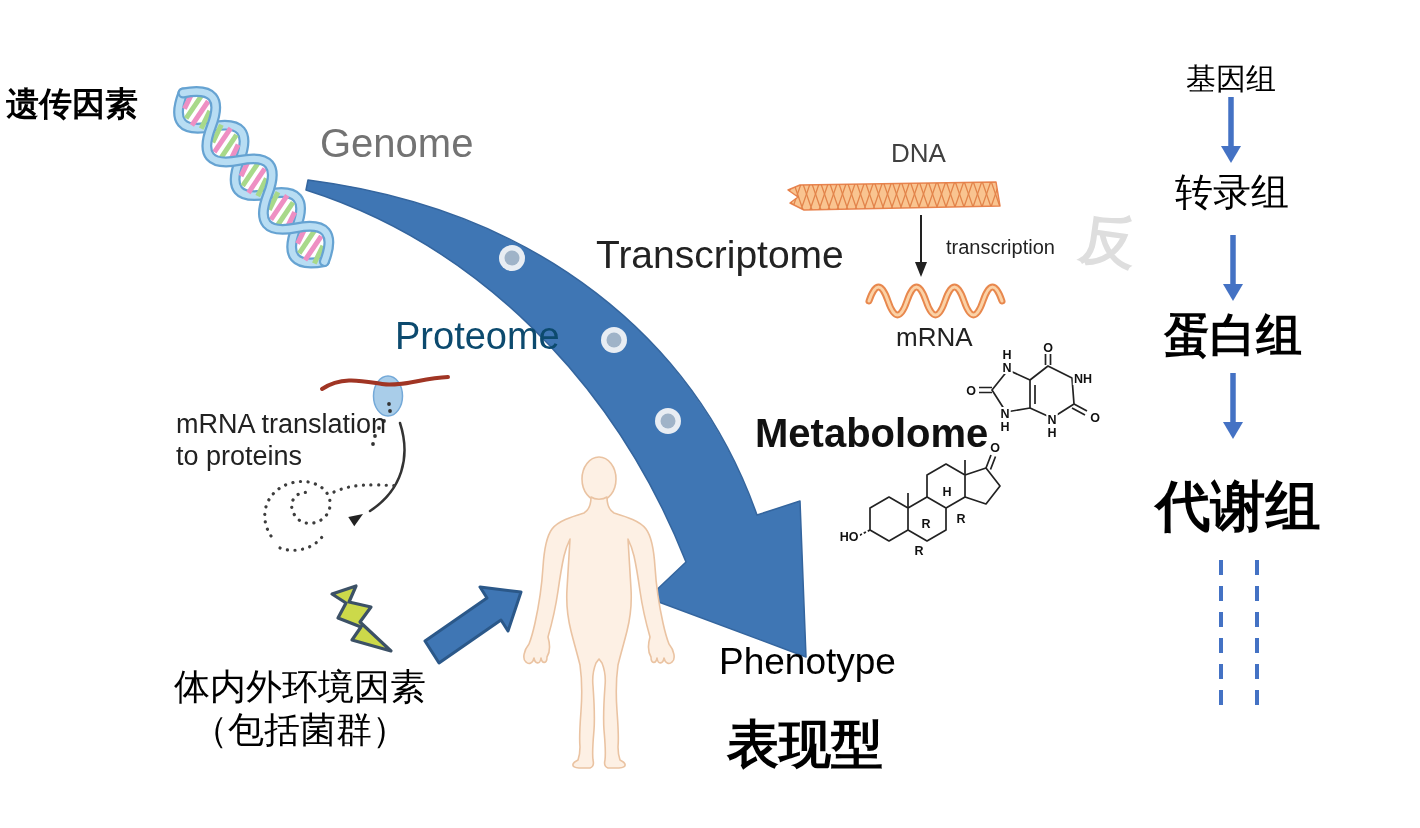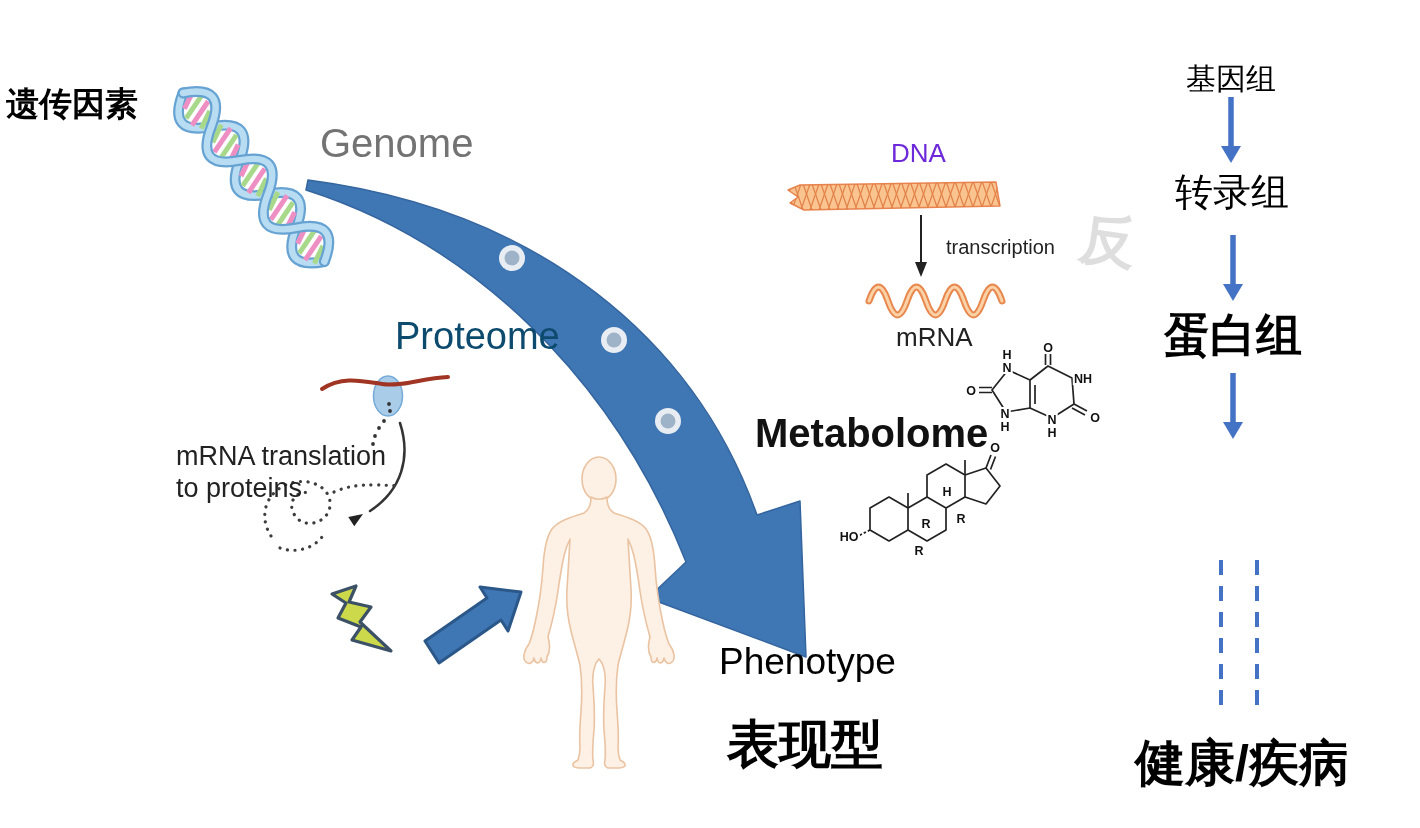--- a/index.html
+++ b/index.html
@@ -15,22 +15,22 @@
   html,body{margin:0;padding:0;background:#fff;}
   .canvas{position:relative;width:1420px;height:828px;background:#fff;overflow:hidden;
           font-family:"Liberation Sans","DejaVu Sans",sans-serif;color:var(--text);}
   .art{position:absolute;left:0;top:0;}
   .lbl{position:absolute;white-space:nowrap;color:var(--text);}
   .cn{color:#000;}
   .t-genetic{left:6px;top:82px;font-size:33px;font-weight:600;text-align:center;}
   .t-genome{left:309px;top:121px;font-size:40px;color:#737373;margin-left:11px;}
   .t-transcriptome{left:596px;top:233px;font-size:39px;color:#222;}
   .t-proteome{left:395px;top:315px;font-size:38px;color:#0c4a6e;}
-  .t-mrnatrans{left:176px;top:408px;font-size:27px;line-height:1.2;color:#222;white-space:pre-line;margin-top:32px;}
-  .t-dna{left:891px;top:138px;font-size:26px;color:#6d28d9;}
+  .t-mrnatrans{left:176px;top:408px;font-size:27px;line-height:1.2;color:#222;white-space:pre-line;}
+  .t-dna{left:891px;top:138px;font-size:26px;color:#404040;}
   .t-transcription{left:946px;top:236px;font-size:20px;color:#222;}
   .t-mrna{left:896px;top:322px;font-size:26px;color:#222;text-align:center;}
   .t-metabolome{left:755px;top:411px;font-size:40px;font-weight:700;color:#111;}
   .t-phenotype{left:719px;top:641px;font-size:37px;color:#000000;}
   .t-phenotype-cn{left:727px;top:710px;font-size:52px;font-weight:700;}
   .t-env{left:150px;top:665px;width:300px;text-align:center;font-size:36px;font-weight:500;line-height:1.2;white-space:pre-line;}
   .t-watermark{left:1080px;top:204px;font-size:56px;color:var(--watermark);transform:rotate(8deg);font-weight:600;}
   .rc{transform:translateX(-50%);text-align:center;}
   .t-rc1{left:1231px;top:59px;font-size:30px;font-weight:500;}
   .t-rc2{left:1232px;top:167px;font-size:38px;font-weight:500;}
@@ -211,29 +211,32 @@
       <polygon class="f-flow" points="1223,422 1243,422 1233,439"></polygon>
     </g>
     <g>
       <line class="s-dash" x1="1221" y1="560" x2="1221" y2="712"></line>
       <line class="s-dash" x1="1257" y1="560" x2="1257" y2="712"></line>
     </g>
   </svg>
 
   <div class="lbl cn t-genetic">遗传因素</div>
   <div class="lbl t-genome">Genome</div>
+  <div class="lbl t-transcriptome">Transcriptome</div>
   <div class="lbl t-proteome">Proteome</div>
   <div class="lbl t-mrnatrans">mRNA translation
 to proteins</div>
   <div class="lbl t-dna">DNA</div>
   <div class="lbl t-transcription">transcription</div>
   <div class="lbl t-mrna">mRNA</div>
   <div class="lbl t-metabolome">Metabolome</div>
   <div class="lbl t-phenotype">Phenotype</div>
   <div class="lbl cn t-phenotype-cn">表现型</div>
+  <div class="lbl cn t-env">体内外环境因素
+（包括菌群）</div>
   <div class="lbl t-watermark">反</div>
 
   <div class="lbl cn rc t-rc1">基因组</div>
   <div class="lbl cn rc t-rc3">蛋白组</div>
   <div class="lbl cn rc t-rc2">转录组</div>
-  <div class="lbl cn rc t-rc5">健康/疾病</div>
+  <div class="lbl cn rc t-rc4">代谢组</div>
 
 </div>
 
 </body></html>

